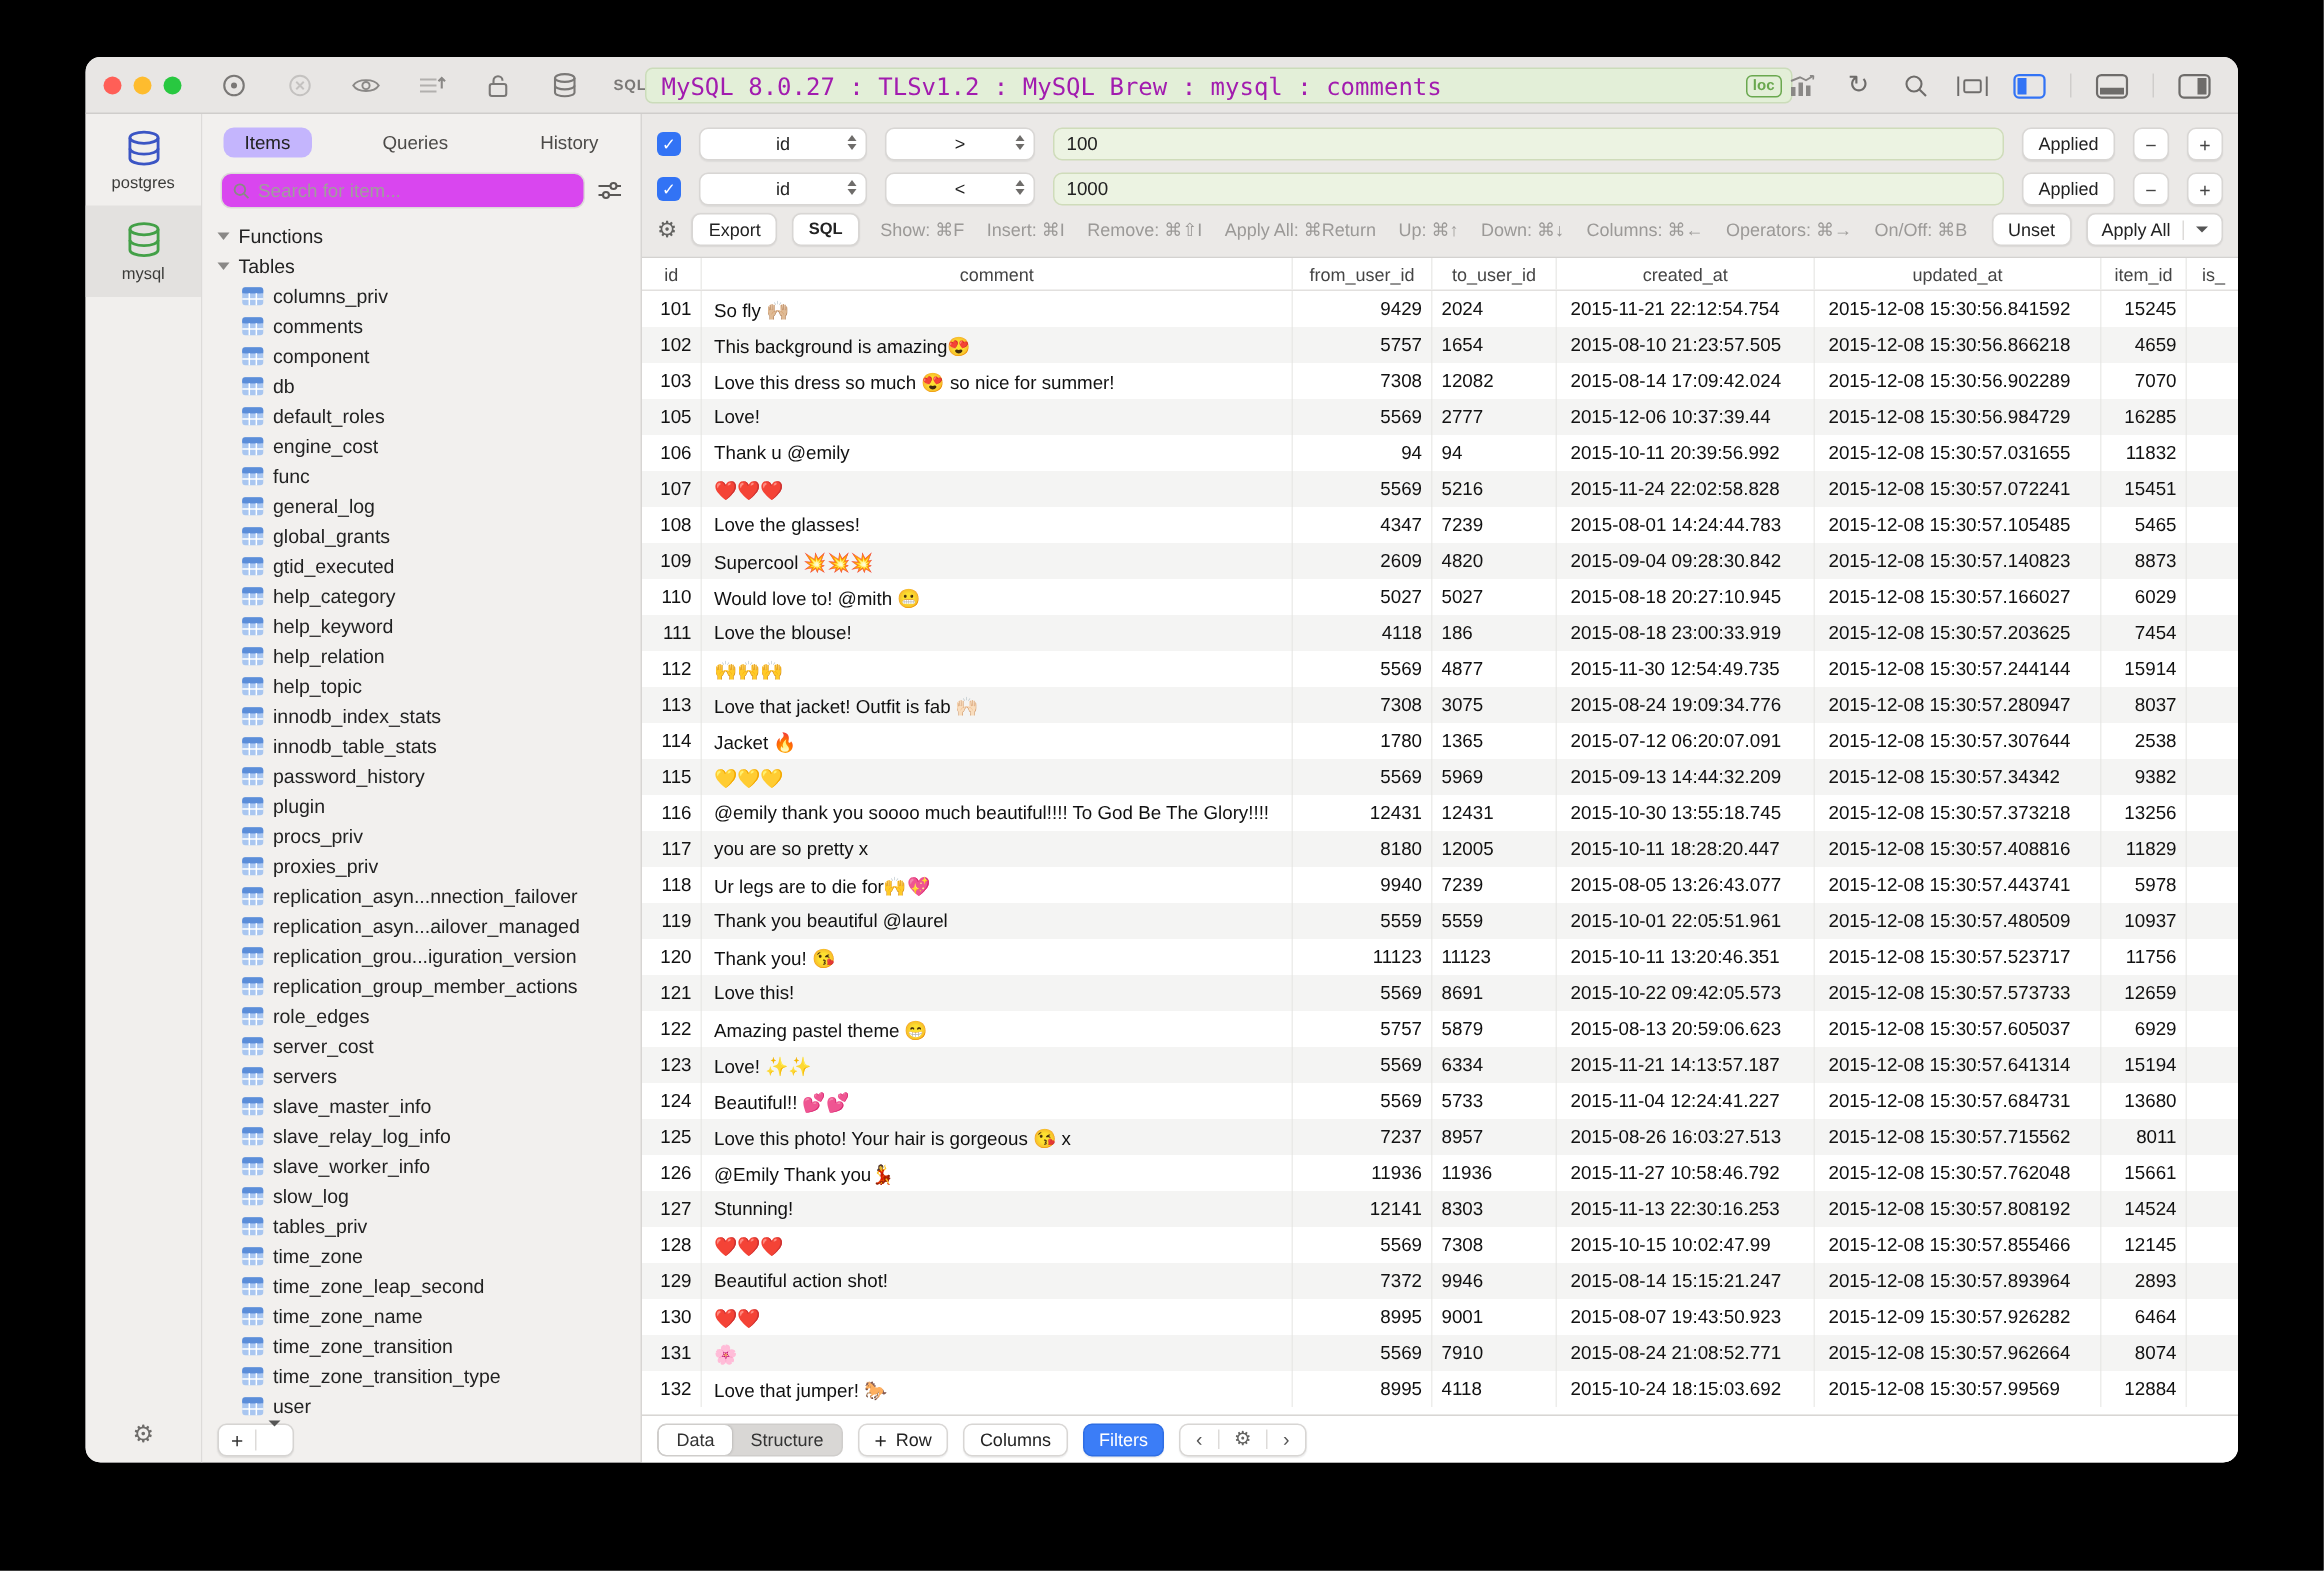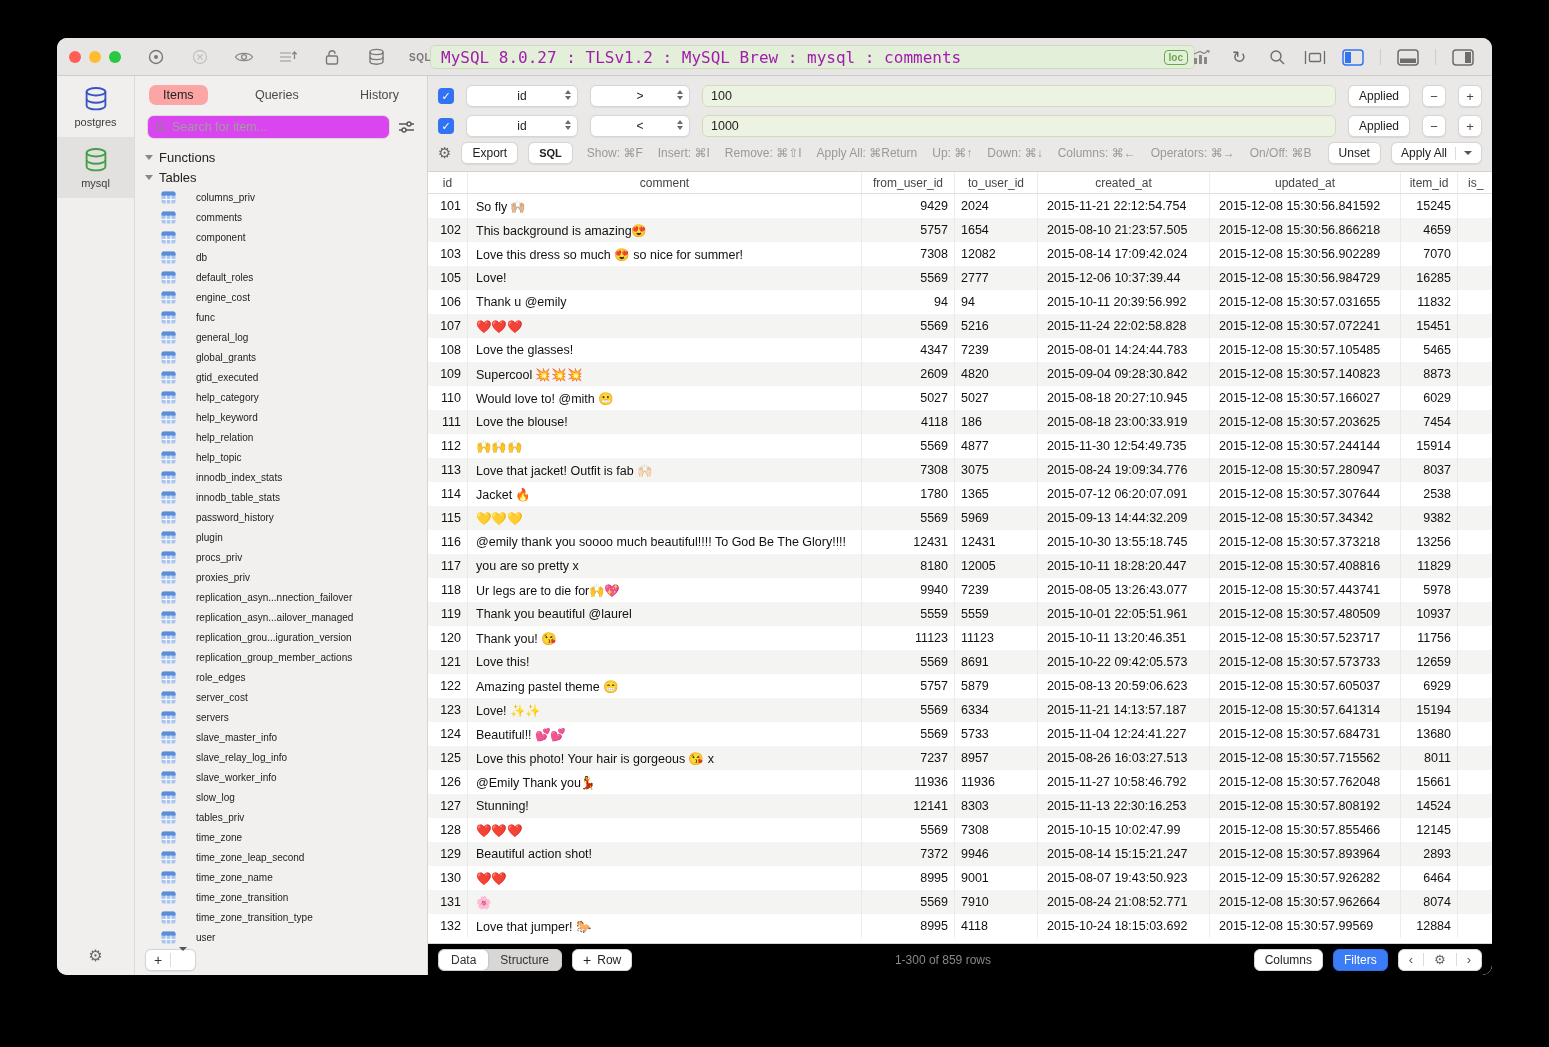--- a/index.html
+++ b/index.html
@@ -30,29 +30,29 @@
   .body { flex:1; display:flex; min-height:0; }
   .strip { flex:none; width:78px; background:#f1efed; border-right:1px solid #dddbd9; display:flex; flex-direction:column; align-items:center; }
   .conn-item { width:100%; padding:10px 0 9px; display:flex; flex-direction:column; align-items:center; gap:4px; }
   .conn-item.selected { background:#e3e1df; }
   .conn-name { font-size:11px; color:#3c3c3a; }
   .strip-gear { margin-top:auto; margin-bottom:10px; font-size:16px; color:#6e6c6a; font-family:"DejaVu Sans",sans-serif; }
 
   .sidebar { flex:none; width:293px; background:#f2f0ee; border-right:1px solid #d7d5d3; display:flex; flex-direction:column; min-height:0; }
   .side-tabs { flex:none; display:flex; justify-content:space-between; padding:9px 14px 4px; align-items:center; }
   .side-tab { font-size:12.5px; color:#4c4a48; padding:3px 14px; border-radius:7px; }
-  .side-tab.active { background:#fca5a5; color:#222; }
+  .side-tab.active { background:#c4b5fd; color:#222; }
   .search-row { flex:none; display:flex; align-items:center; gap:8px; padding:6px 12px 4px; }
   .search-box { flex:1; height:24px; background:#d946ef; border:1px solid #dcdad8; border-radius:7px; display:flex; align-items:center; padding:0 7px; gap:5px; }
   .search-box input { border:none; outline:none; background:transparent; font-size:12.5px; color:#333; width:100%; font-family:"Liberation Sans",sans-serif; }
   .search-box input::placeholder { color:#a09e9c; }
   .tree { flex:1; overflow:hidden; padding-top:4px; }
   .tree-section { height:20px; display:flex; align-items:center; gap:6px; padding-left:10px; font-size:13px; color:#222; }
   .chev { width:0; height:0; border-left:4px solid transparent; border-right:4px solid transparent; border-top:5px solid #8a8886; }
-  .tbl-item { height:20px; display:flex; align-items:center; gap:20px; padding-left:26px; font-size:10px; color:#222; white-space:nowrap; }
+  .tbl-item { height:20px; display:flex; align-items:center; gap:6px; padding-left:26px; font-size:13px; color:#222; white-space:nowrap; }
   .side-bottom { flex:none; height:30px; display:flex; align-items:center; padding-left:10px; }
   .addtable-btn { height:22px; background:#fff; border:1px solid #d6d4d2; border-radius:6px; display:flex; align-items:center; box-shadow:0 .5px 1px rgba(0,0,0,.08); }
   .addtable-btn .plus { font-size:14px; color:#333; padding:0 8px; }
   .addtable-btn .sep { width:1px; height:14px; background:#dddbd9; }
   .addtable-btn .dchev { padding:0 8px; }
   .dchev-shape { width:0; height:0; border-left:4px solid transparent; border-right:4px solid transparent; border-top:4px solid #555; }
 
   
   .main { flex:1; display:flex; flex-direction:column; min-width:0; background:#ebe9e7; }
   .filters-area { flex:none; padding:9px 10px 4px; display:flex; flex-direction:column; gap:8px; }
@@ -91,21 +91,21 @@
   .grid-row:nth-child(even) { background:#f4f4f3; }
   .cell { font-size:12.5px; color:#111; display:flex; align-items:center; overflow:hidden; white-space:nowrap;
           border-right:1px solid #ededeb; padding:0 6px; }
   .grid-row:nth-child(even) .cell { border-right-color:#e9e9e7; }
   .cell.a-r { justify-content:flex-end; }
   .cell.c-comment { padding-left:8px; }
   .cell.c-created, .cell.c-updated { padding-left:9px; }
   .cell.c-is { border-right:none; }
 
   
-  .statusbar { flex:none; height:32px; background:#000000; border-top:1px solid #d8d6d4; display:flex; align-items:center; padding:0 10px; gap:10px; }
+  .statusbar { flex:none; height:32px; background:#ffffff; border-top:1px solid #d8d6d4; display:flex; align-items:center; padding:0 10px; gap:10px; }
   .seg { display:flex; background:#d9d7d5; border-radius:6px; border:1px solid #cfcdcb; height:22px; overflow:hidden; }
   .seg-item { font-size:12px; color:#333; padding:0 12px; display:flex; align-items:center; }
   .seg-item.active { background:#fff; border-radius:5px; box-shadow:0 0 2px rgba(0,0,0,.25); }
   .addrow-btn { gap:6px; }
   .rowcount { flex:1; text-align:center; font-size:12px; color:#8a8886; }
   .filters-btn { background:#3b7df7; border-color:#2f6ee4; color:#fff; }
   .pager { display:flex; align-items:center; gap:10px; padding:0 10px; }
   .pager .pchev { font-size:13px; color:#555; }
   .pager .sep { width:1px; height:13px; background:#dddbd9; }
 
@@ -1169,21 +1169,20 @@
 
       <div class="statusbar">
         <div class="seg">
           <span class="seg-item active">Data</span>
           <span class="seg-item">Structure</span>
         </div>
         <span class="btn addrow-btn">
           <span style="font-size:14px;">+</span>
           <span>Row</span>
         </span>
-        <span class="rowcount">1-300 of 859 rows</span>
         <span class="btn">Columns</span>
         <span class="btn filters-btn">Filters</span>
         <span class="btn pager">
           <span class="pchev">‹</span>
           <span class="sep"></span>
           <span class="gear-glyph" style="font-size:13px;">⚙</span>
           <span class="sep"></span>
           <span class="pchev">›</span>
         </span>
       </div>

